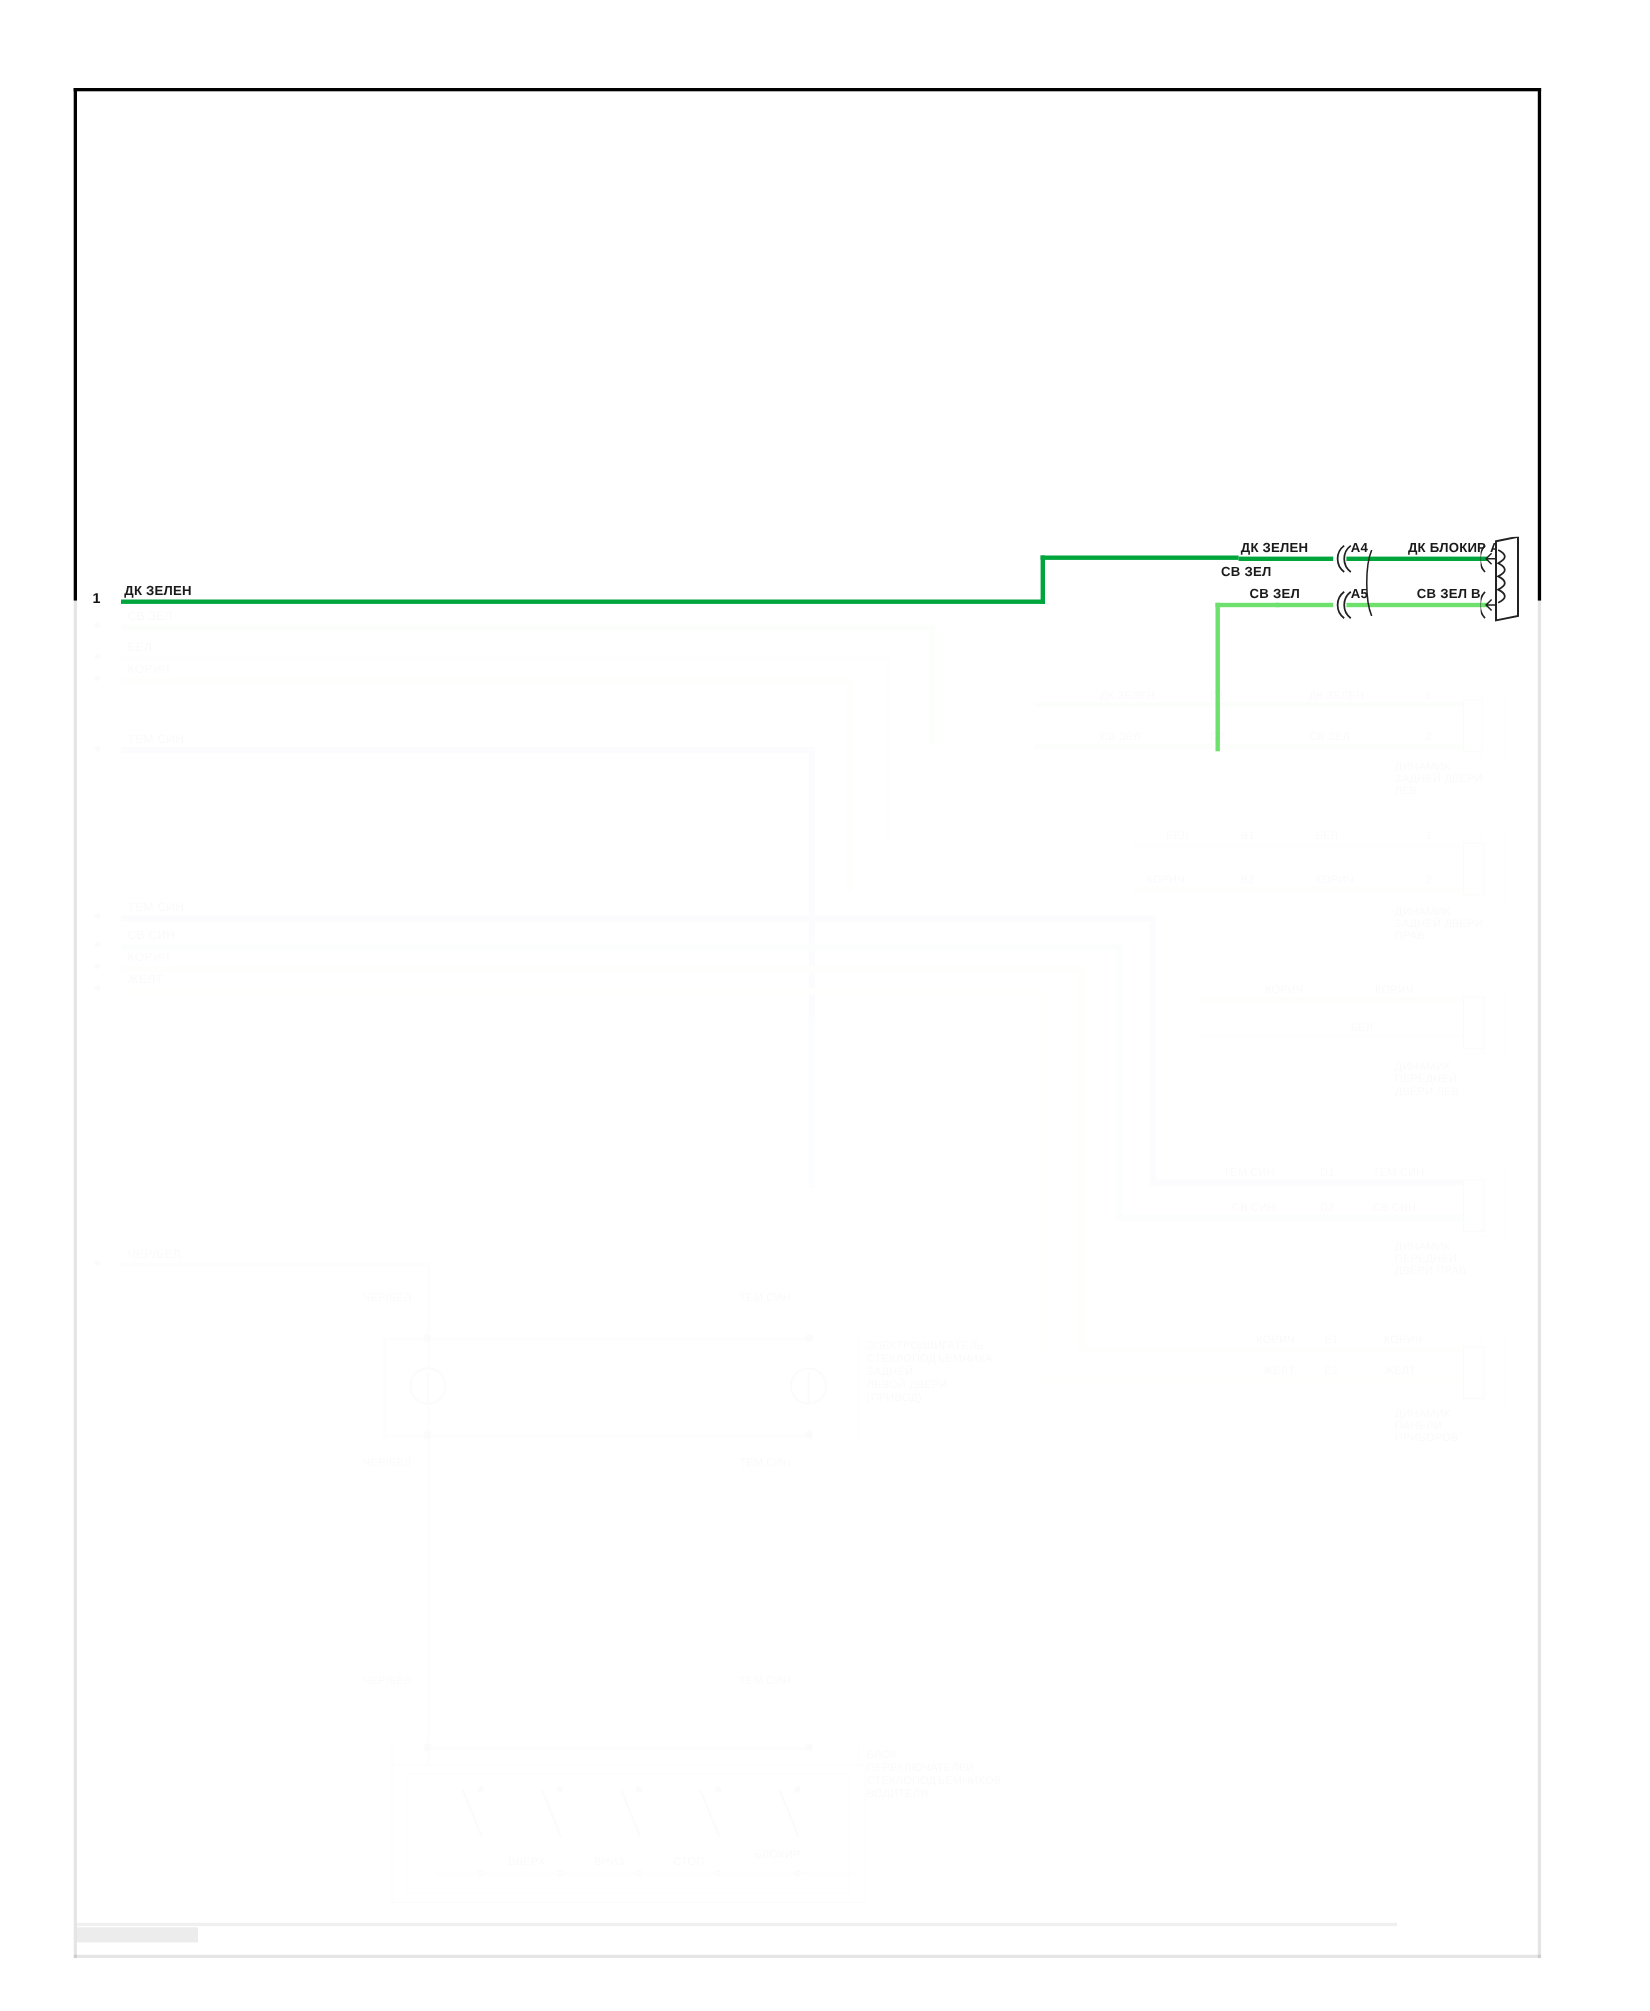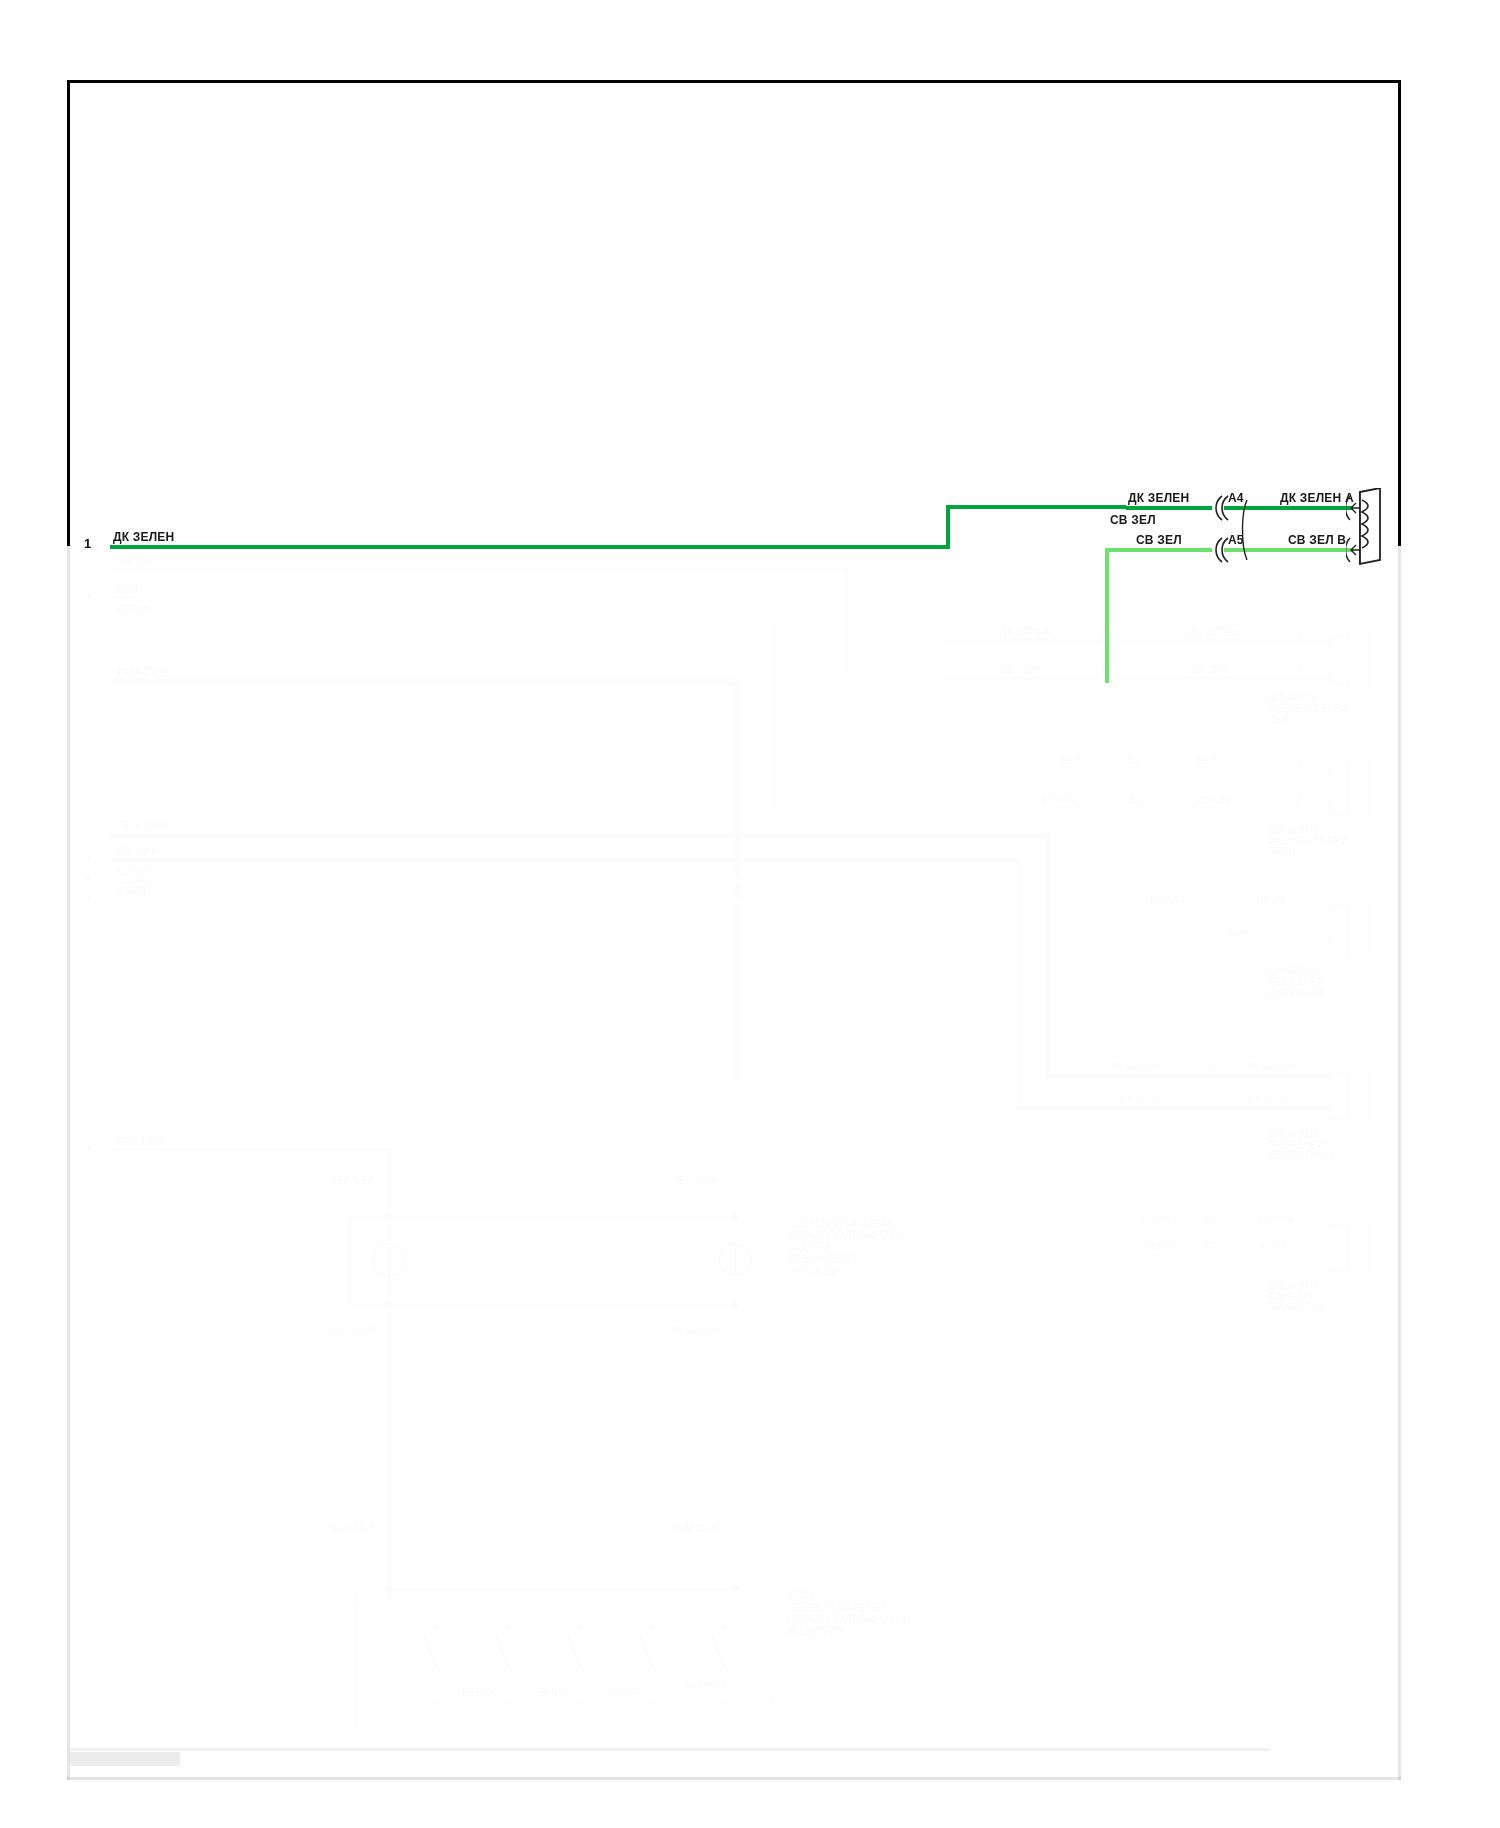--- a/index.html
+++ b/index.html
@@ -285,21 +285,21 @@
   <div class="w c-dkgrn" style="left:110px;top:545px;width:840px;height:4px;"></div>
 
   <div class="w c-dkgrn" style="left:946px;top:505px;width:4px;height:44px;"></div>
   <div class="w c-dkgrn" style="left:946px;top:505px;width:180px;height:4px;"></div>
 
   <div class="w c-ltgrn" style="left:1105px;top:548px;width:4px;height:135px;"></div>
   <div class="w c-ltgrn" style="left:1105px;top:548px;width:58px;height:4px;"></div>
 
   <span class="lbl b" style="left:1128px;top:492px;font-size:12px;">ДК ЗЕЛЕН</span>
   <span class="lbl b" style="left:1228px;top:492px;font-size:12px;">A4</span>
-  <span class="lbl b" style="left:1280px;top:492px;font-size:12px;">ДК ЗЕЛЕН A</span>
+  <span class="lbl b" style="left:1280px;top:492px;font-size:12px;">ДК БЛОКИР A</span>
   <div class="w c-dkgrn" style="left:1126px;top:506px;width:86px;height:4px;"></div>
   <div class="w c-dkgrn" style="left:1224px;top:506px;width:128px;height:4px;"></div>
   <svg style="position:absolute;left:1208px;top:494px;width:22px;height:28px;">
     <path d="M14 2 C6 8 6 20 14 26" fill="none" stroke="#222" stroke-width="1.6"></path>
     <path d="M20 2 C12 8 12 20 20 26" fill="none" stroke="#222" stroke-width="1.6"></path>
   </svg>
   <svg style="position:absolute;left:1346px;top:494px;width:18px;height:28px;">
     <path d="M4 2 C-2 8 -2 20 4 26" fill="none" stroke="#222" stroke-width="1.6"></path>
     <path d="M16 14 L6 14 M10 9 L5 14 L10 19" fill="none" stroke="#222" stroke-width="1.4"></path>
   </svg>

